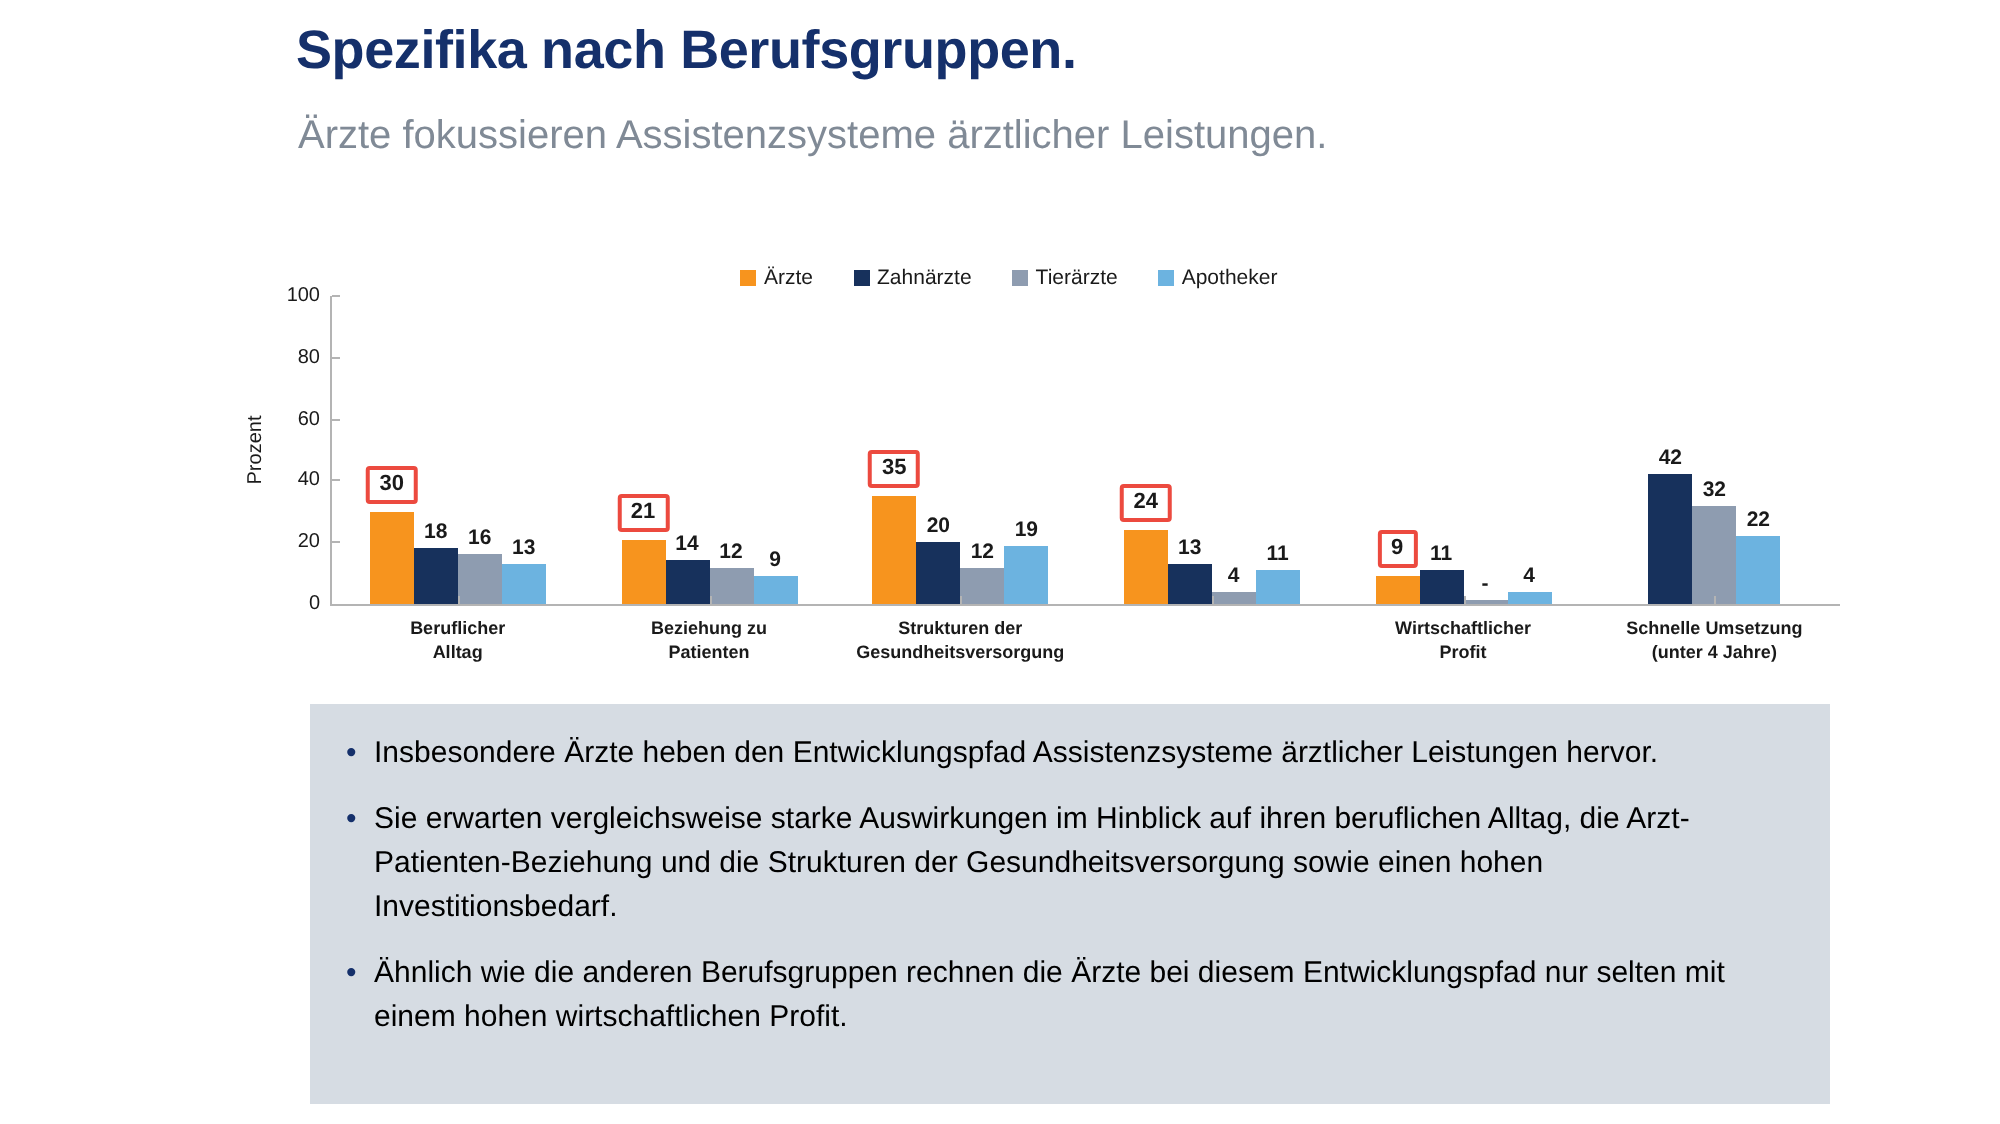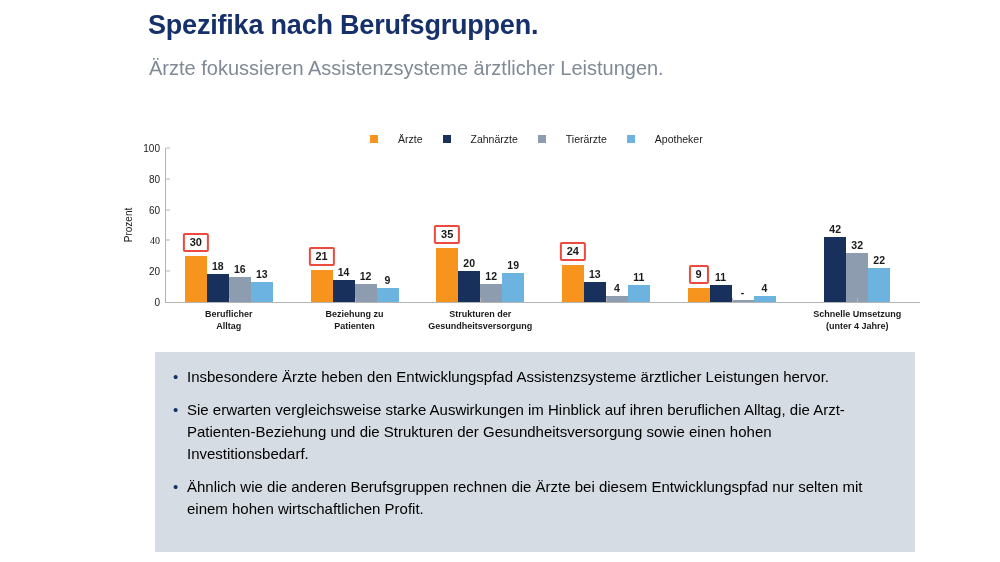--- a/index.html
+++ b/index.html
@@ -42,21 +42,21 @@
   }
 
   
   .legend {
     position: absolute;
     left: 250px; top: 3px;
     display: flex;
     gap: 20px;
     align-items: center;
   }
-  .legend-item { display: flex; align-items: center; gap: 20px; }
+  .legend-item { display: flex; align-items: center; gap: 4px; }
   .legend-swatch { width: 8px; height: 8px; display: inline-block; }
   .legend-label {
     font-size: 10.5px;
     color: #1a1a1a;
     white-space: nowrap;
   }
 
   
   .plot {
     position: absolute;
@@ -212,21 +212,21 @@
           <span class="legend-swatch" style="background: rgb(108, 179, 224);"></span>
           <span class="legend-label">Apotheker</span>
         </div>
       </div>
     <div class="plot" id="plot">
       <div class="ylabel">Prozent</div>
       <div id="yaxis">
           <div class="ytick" style="top: 100%;">0</div>
           <div class="ytick" style="top: 80%;">20</div>
           <div class="ytick-mark" style="top: 80%;"></div>
-          <div class="ytick" style="top: 60%; font-family: Liberation Serif, serif;">40</div>
+          <div class="ytick" style="top: 60%;">40</div>
           <div class="ytick-mark" style="top: 60%;"></div>
           <div class="ytick" style="top: 40%;">60</div>
           <div class="ytick-mark" style="top: 40%;"></div>
           <div class="ytick" style="top: 20%;">80</div>
           <div class="ytick-mark" style="top: 20%;"></div>
           <div class="ytick" style="top: 0%;">100</div>
           <div class="ytick-mark" style="top: 0%;"></div>
         </div>
       <div class="groups" id="groups">
           <div class="group">
@@ -338,20 +338,24 @@
               <div class="bar-wrap">
                 <div class="bar" style="background: rgb(142, 156, 176); height: 1%;"></div>
                 <div class="bar-value" style="bottom: calc(1% + 2px);">-</div>
               </div>
               <div class="bar-wrap">
                 <div class="bar" style="background: rgb(108, 179, 224); height: 4%;"></div>
                 <div class="bar-value" style="bottom: calc(4% + 2px);">4</div>
               </div>
             </div>
             <div class="xtick-mark"></div>
+            <div class="group-label">
+              <div>Wirtschaftlicher</div>
+              <div>Profit</div>
+            </div>
           </div>
           <div class="group">
             <div class="bars">
               <div class="bar-wrap">
                 <div class="bar" style="background: rgb(23, 49, 92); height: 42%;"></div>
                 <div class="bar-value" style="bottom: calc(42% + 2px);">42</div>
               </div>
               <div class="bar-wrap">
                 <div class="bar" style="background: rgb(142, 156, 176); height: 32%;"></div>
                 <div class="bar-value" style="bottom: calc(32% + 2px);">32</div>

